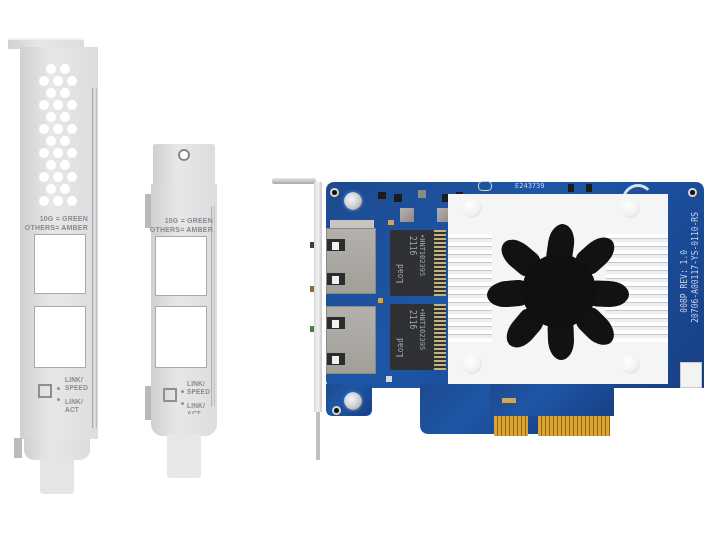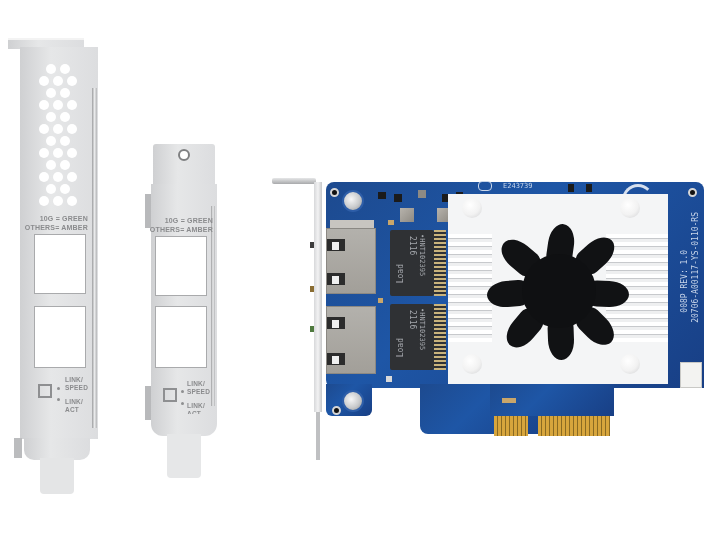--- a/index.html
+++ b/index.html
@@ -25,21 +25,21 @@
   .fin-col { background:repeating-linear-gradient(180deg,#ffffff 0 4px,#c7c9cc 4px 5px,#eeeff0 5px 8px); }
   .standoff { background:radial-gradient(circle at 40% 35%,#ffffff 0%,#f2f2f2 55%,#cfd0d2 100%); border-radius:50%; }
   .fan-blade { background:#111214; border-radius:50% 50% 20% 20%; }
   .gold { background:repeating-linear-gradient(90deg,#d7a53c 0 3px,#8a6a22 3px 4px); }
   .screw { border-radius:50%; background:radial-gradient(circle at 40% 40%,#f7f7f7 0%,#c9cbcd 55%,#8f9193 100%); border:2px solid #2e5ea8; }
   .mhole { border-radius:50%; background:#111; border:2px solid #d6d6d6; }
   .smd { background:#1b1b1b; }
   .smd-cap { background:#c9a66a; }
   .inductor { background:linear-gradient(135deg,#b7b3ac,#8e8a83); }
   .vtext { writing-mode:vertical-rl; transform:rotate(180deg); color:#c9d6ea; font-family:"DejaVu Sans Mono", monospace; font-size:8px; white-space:nowrap; }
-  .silk { color:#c9d6ea; font-family:"DejaVu Sans Mono", monospace; font-size:7px; white-space:nowrap; }
+  .silk { color:#c9d6ea; font-family:"DejaVu Sans Mono", monospace; font-size:7px; white-space:nowrap;margin-left:12px; }
   .chip-text { writing-mode:vertical-rl; font-family:"DejaVu Sans Mono", monospace; font-size:8px; color:#a5a8ad; white-space:nowrap; }
 </style>
 </head>
 <body>
 
 <div class="abs" style="left:8px;top:38px;width:90px;height:460px;">
 
   <div class="abs bracket-metal" style="left:0;top:0;width:76px;height:9px;border-top:2px solid #f3f3f3;"></div>
 
   <div class="abs bracket-metal" style="left:12px;top:9px;width:78px;height:392px;"></div>

